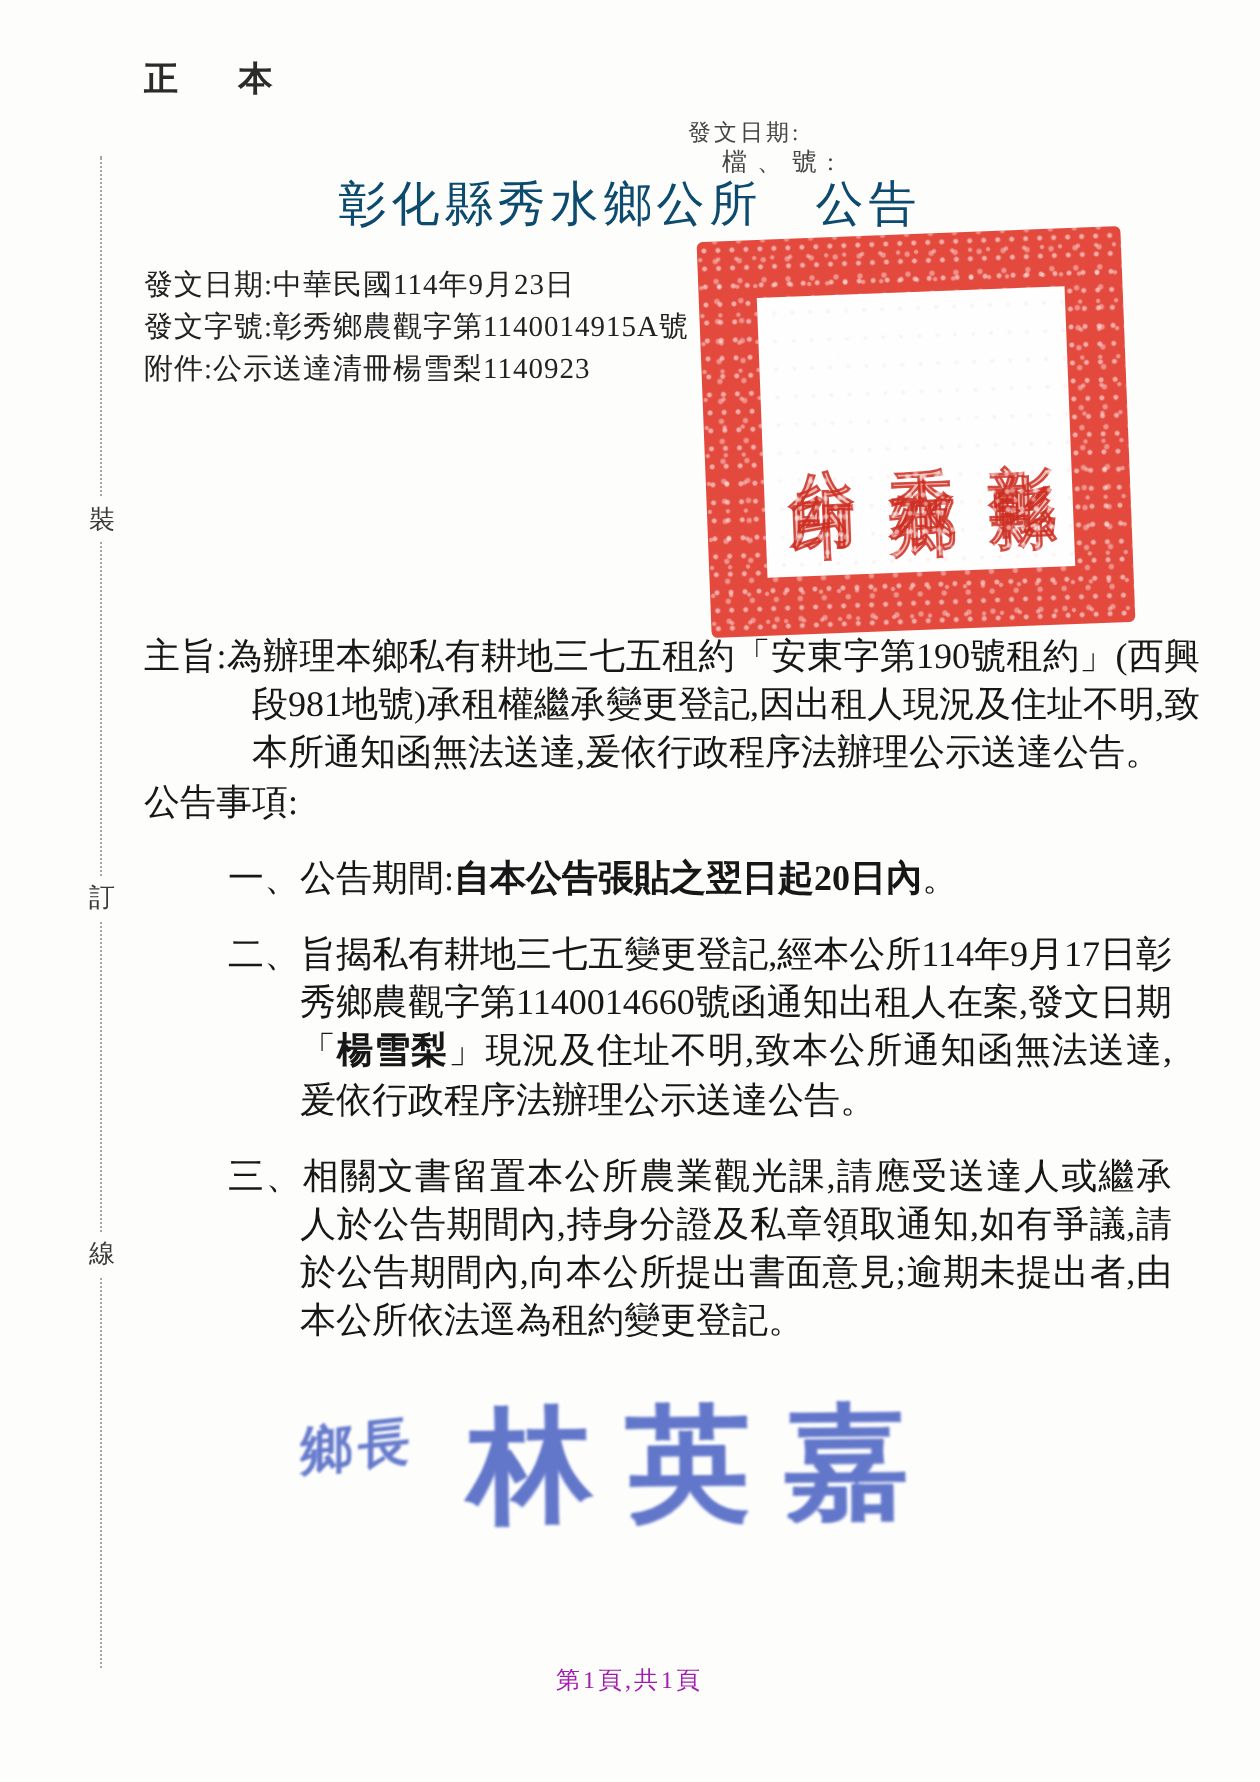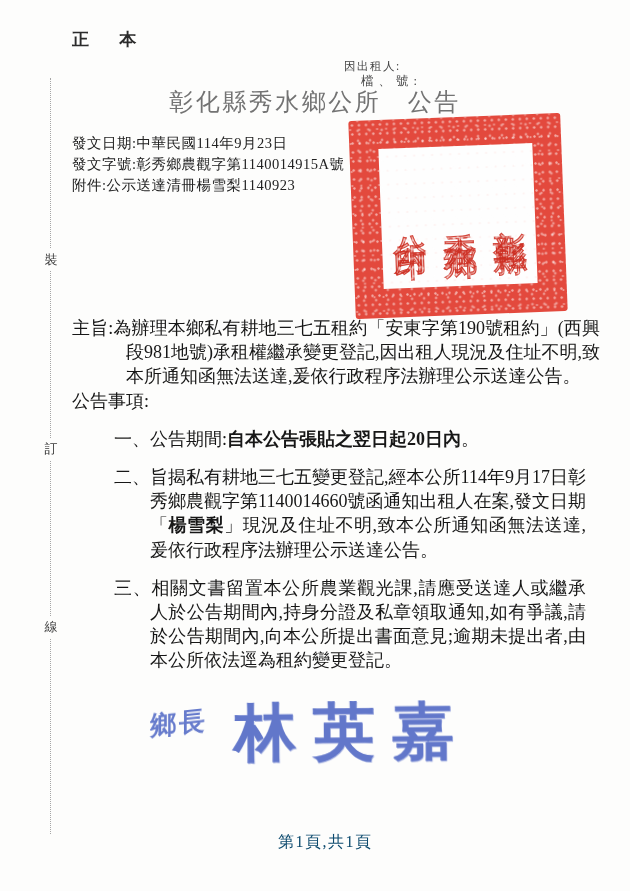--- a/index.html
+++ b/index.html
@@ -4,21 +4,21 @@
 <style>
   html,body{margin:0;padding:0;background:#ffffff;}
   .page{
     position:relative;width:630px;height:891px;background:#fdfdfc;overflow:hidden;
     font-family:"Liberation Serif","DejaVu Serif",serif;color:#1d1d1d;
   }
   
   .copy-label{position:absolute;left:72px;top:28px;font-size:17px;font-weight:bold;letter-spacing:13px;color:#2b2b2b;}
   .archive-label{position:absolute;left:361px;top:36px;font-size:12.5px;letter-spacing:5px;color:#444;margin-top:37px;}
   .retention-label{position:absolute;left:344px;top:59px;font-size:11.5px;letter-spacing:1.5px;color:#444;}
-  .doc-title{position:absolute;left:0;top:86px;width:630px;text-align:center;font-size:24px;letter-spacing:2.5px;color:#737373;}
+  .doc-title{position:absolute;left:0;top:86px;width:630px;text-align:center;font-size:24px;letter-spacing:2.5px;color:#0c4a6e;}
   
   .meta{position:absolute;left:72px;top:133px;font-size:14.5px;line-height:21px;letter-spacing:0.5px;color:#222;}
   
   .seal{
     position:absolute;left:352px;top:117px;width:212px;height:198px;box-sizing:border-box;
     border:29px solid rgba(225,57,45,0.92);background:#fefefe;
     transform:rotate(-2.2deg);border-radius:3px;
   }
   .seal::after{
     content:"";position:absolute;left:-29px;top:-29px;right:-29px;bottom:-29px;pointer-events:none;
@@ -57,30 +57,30 @@
   .sig-title{
     position:absolute;left:2px;top:16px;font-size:26px;font-weight:bold;letter-spacing:3px;
     transform:rotate(-6deg) skewX(-6deg);filter:blur(0.4px);opacity:0.92;
   }
   .sig-name{
     position:absolute;left:86px;top:0px;font-size:62px;font-weight:bold;letter-spacing:17px;
     transform:rotate(-0.5deg);filter:blur(0.5px);opacity:0.95;
     text-shadow:0.5px 0.5px 0 rgba(90,112,200,0.55), -0.5px 0.3px 0 rgba(90,112,200,0.4);
   }
   
-  .footer{position:absolute;left:278px;top:832px;font-size:16px;letter-spacing:1.5px;color:#0c4a6e;text-align:center;}
+  .footer{position:absolute;left:278px;top:832px;font-size:12px;letter-spacing:1.5px;color:#a21caf;text-align:center;}
 </style>
 </head>
 <body>
 
 <div class="page">
 
   <div class="copy-label">正 本</div>
   <div class="archive-label">檔、號:</div>
-  <div class="retention-label">因出租人:</div>
+  <div class="retention-label">發文日期:</div>
 
   <div class="doc-title">彰化縣秀水鄉公所　公告</div>
 
   <div class="meta">
     <div>發文日期:中華民國114年9月23日</div>
     <div>發文字號:彰秀鄉農觀字第1140014915A號</div>
     <div>附件:公示送達清冊楊雪梨1140923</div>
   </div>
 
   <div class="seal">

